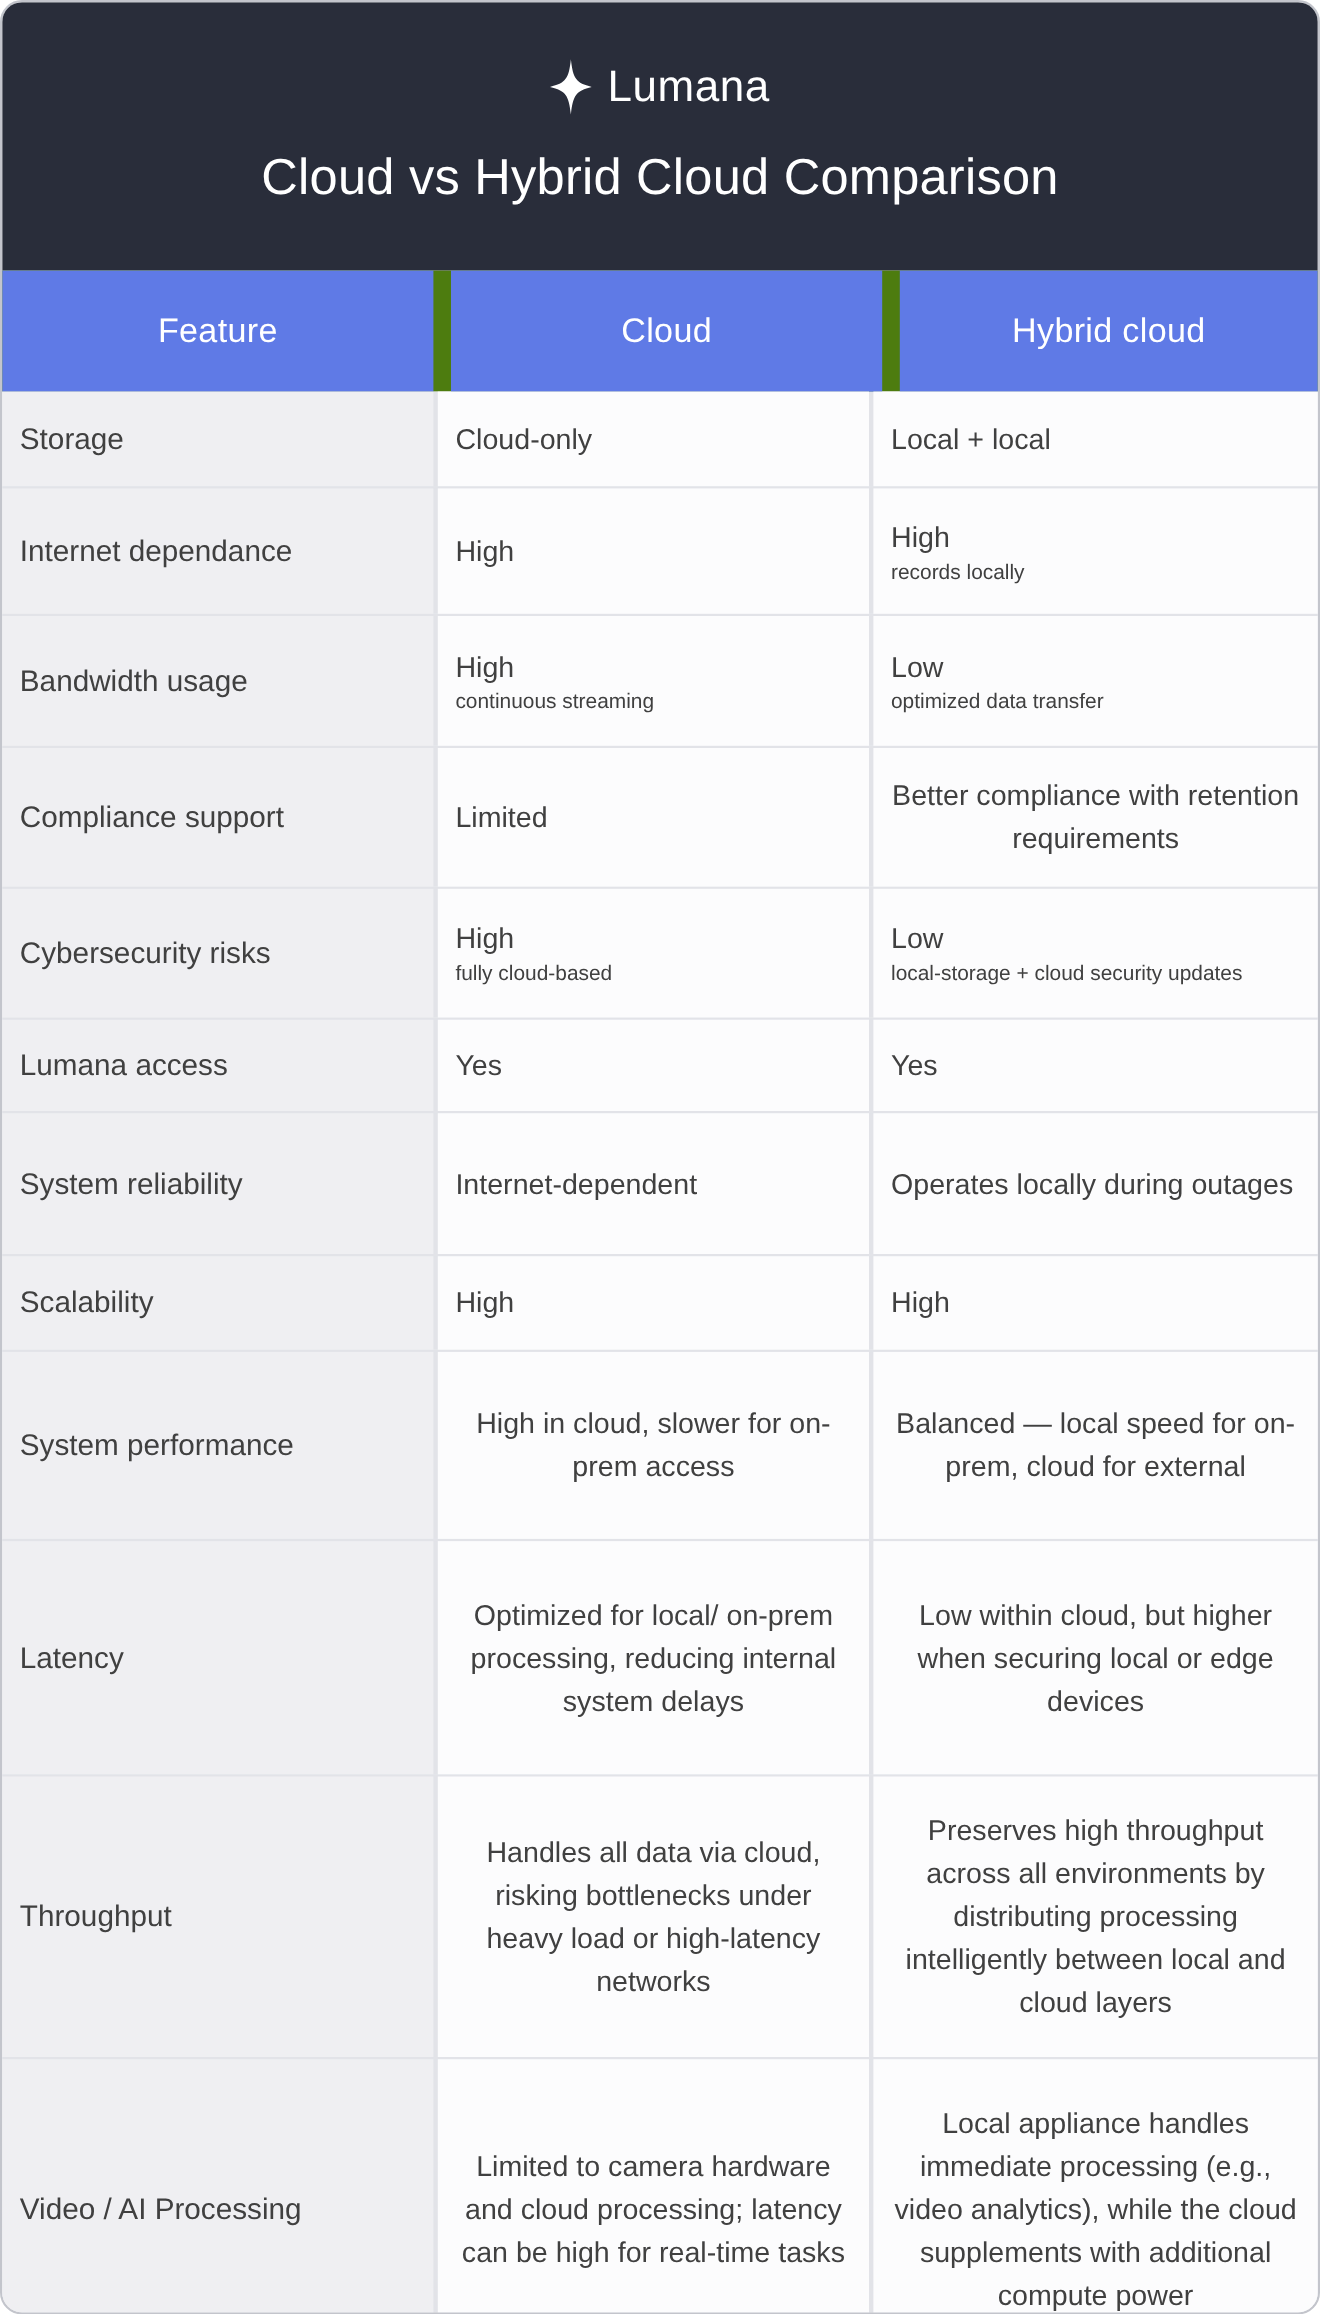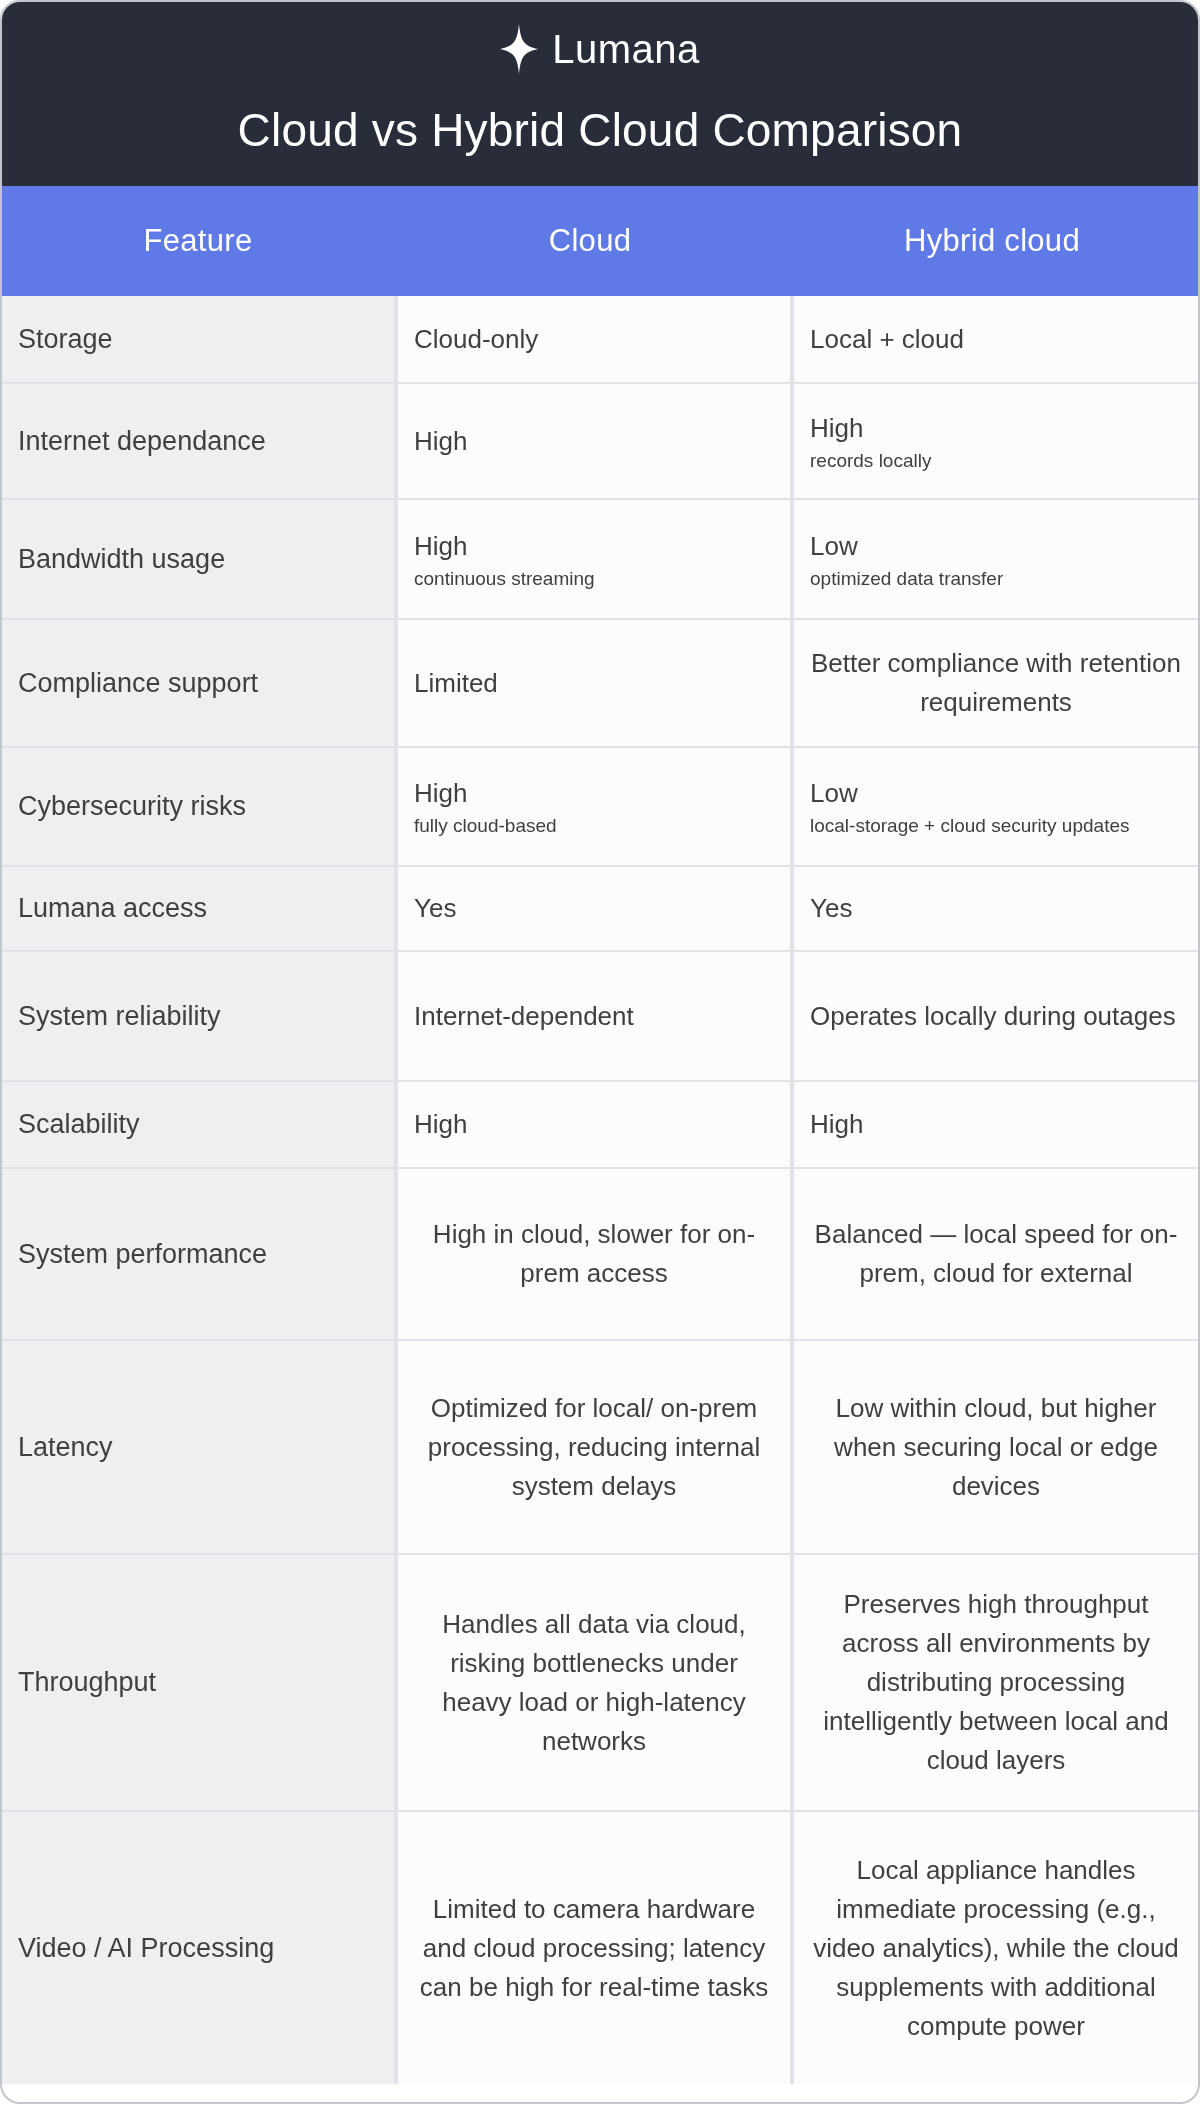--- a/index.html
+++ b/index.html
@@ -11,40 +11,40 @@
     box-sizing:border-box;
     margin:0 auto;
     background:#ffffff;
     border:2px solid #c3c5cc;
     border-radius:20px;
     overflow:hidden;
   }
 
   
   .top {
-    height:184px;
+    height:244px;
     background:#292d3a;
     display:flex; flex-direction:column;
     align-items:center; justify-content:center;
     gap:20px;
   }
   .brand { display:flex; align-items:center; gap:14px; color:#ffffff; }
   .logo svg { width:38px; height:52px; display:block; }
   .brand-name { font-size:40px; font-weight:300; letter-spacing:0.5px; line-height:1; }
   .title {
     margin:12px; color:#ffffff;
     font-size:46px; font-weight:500; letter-spacing:0.2px; line-height:1;
   }
 
   
   .thead {
     display:grid;
     grid-template-columns:392px 392px 1fr;
-    gap:0;
-    background:#ef4444;
+    gap:16px;
+    background:#4d7c0f;
     height:110px;
   }
   .hcell {
     background:#5f7ae6; color:#ffffff;
     display:flex; align-items:center; justify-content:center;
     font-size:31px; font-weight:400; letter-spacing:0.3px;
   }
 
   .row {
     display:grid;
@@ -94,21 +94,21 @@
 
   <div id="tbody">
       <div class="row first" style="min-height: 86px;">
         <div class="cell feature">
           <span class="main">Storage</span>
         </div>
         <div class="cell val">
           <span class="main">Cloud-only</span>
         </div>
         <div class="cell val">
-          <span class="main">Local + cloud</span>
+          <span class="main">Local + local</span>
         </div>
       </div>
       <div class="row" style="min-height: 116px;">
         <div class="cell feature">
           <span class="main">Internet dependance</span>
         </div>
         <div class="cell val">
           <span class="main">High</span>
         </div>
         <div class="cell val">

